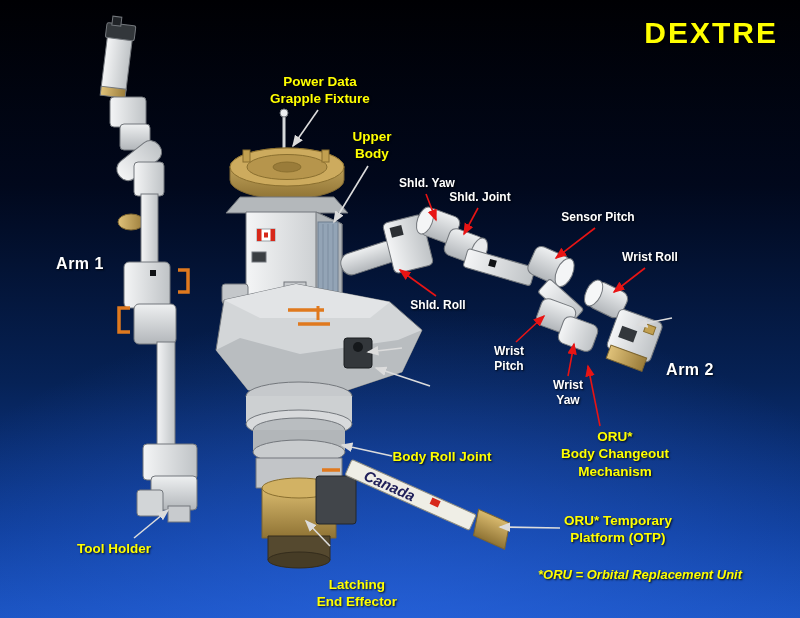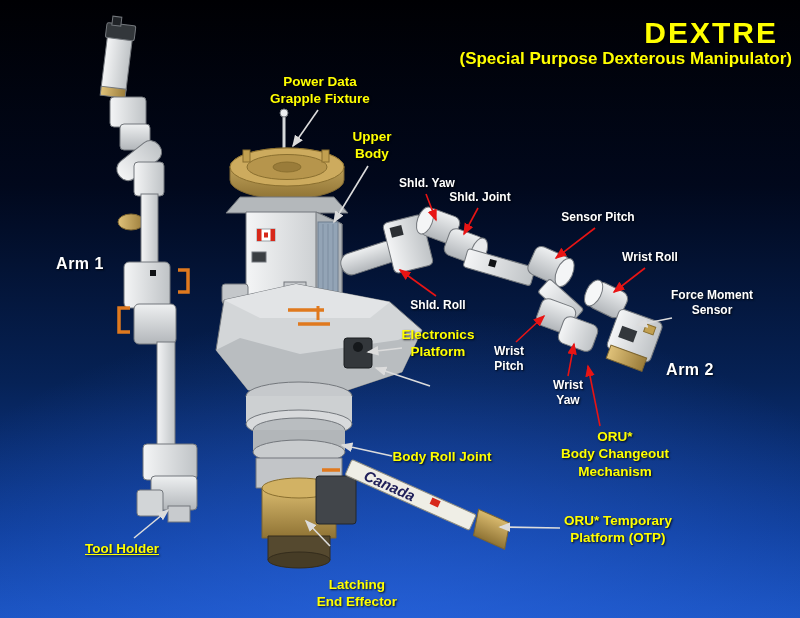--- a/index.html
+++ b/index.html
@@ -213,44 +213,40 @@
       <line class="aw" x1="430" y1="386" x2="376" y2="368"></line>
       <line class="ar" x1="600" y1="426" x2="588" y2="366"></line>
       <line class="aw" x1="392" y1="456" x2="342" y2="445"></line>
       <line class="aw" x1="134" y1="538" x2="168" y2="510"></line>
       <line class="aw" x1="330" y1="546" x2="306" y2="521"></line>
       <line class="aw" x1="560" y1="528" x2="500" y2="527"></line>
     </g>
   </svg>
 
   <div class="title">DEXTRE</div>
-  <div class="subtitle">(Special Purpose Dexterous Manipulator)</div>
 
   <div class="lbl yellow" style="left:320px; top:73px;">Power Data
 Grapple Fixture</div>
   <div class="lbl yellow" style="left:372px; top:128px;">Upper
 Body</div>
   <div class="lbl white" style="left:427px; top:176px;">Shld. Yaw</div>
   <div class="lbl white" style="left:480px; top:190px;">Shld. Joint</div>
   <div class="lbl white" style="left:598px; top:210px;">Sensor Pitch</div>
   <div class="lbl white" style="left:650px; top:250px;">Wrist Roll</div>
-  <div class="lbl white" style="left:712px; top:288px;">Force Moment
-Sensor</div>
   <div class="lbl white arm" style="left:80px; top:254px;">Arm 1</div>
   <div class="lbl white arm" style="left:690px; top:360px;">Arm 2</div>
   <div class="lbl white" style="left:438px; top:298px;">Shld. Roll</div>
-  <div class="lbl yellow" style="left:438px; top:326px;">Electronics
-Platform</div>
   <div class="lbl white" style="left:509px; top:344px;">Wrist
 Pitch</div>
   <div class="lbl white" style="left:568px; top:378px;">Wrist
 Yaw</div>
   <div class="lbl yellow" style="left:615px; top:428px;">ORU*
 Body Changeout
 Mechanism</div>
   <div class="lbl yellow" style="left:442px; top:448px;">Body Roll Joint</div>
-  <div class="lbl yellow" style="left:122px; top:540px;text-decoration:underline;">Tool Holder</div>
+  <div class="lbl yellow" style="left:114px; top:540px;">Tool Holder</div>
   <div class="lbl yellow" style="left:357px; top:576px;">Latching
 End Effector</div>
   <div class="lbl yellow" style="left:618px; top:512px;">ORU* Temporary
 Platform (OTP)</div>
 
+  <div class="footnote">*ORU = Orbital Replacement Unit</div>
 </div>
 
 </body></html>

